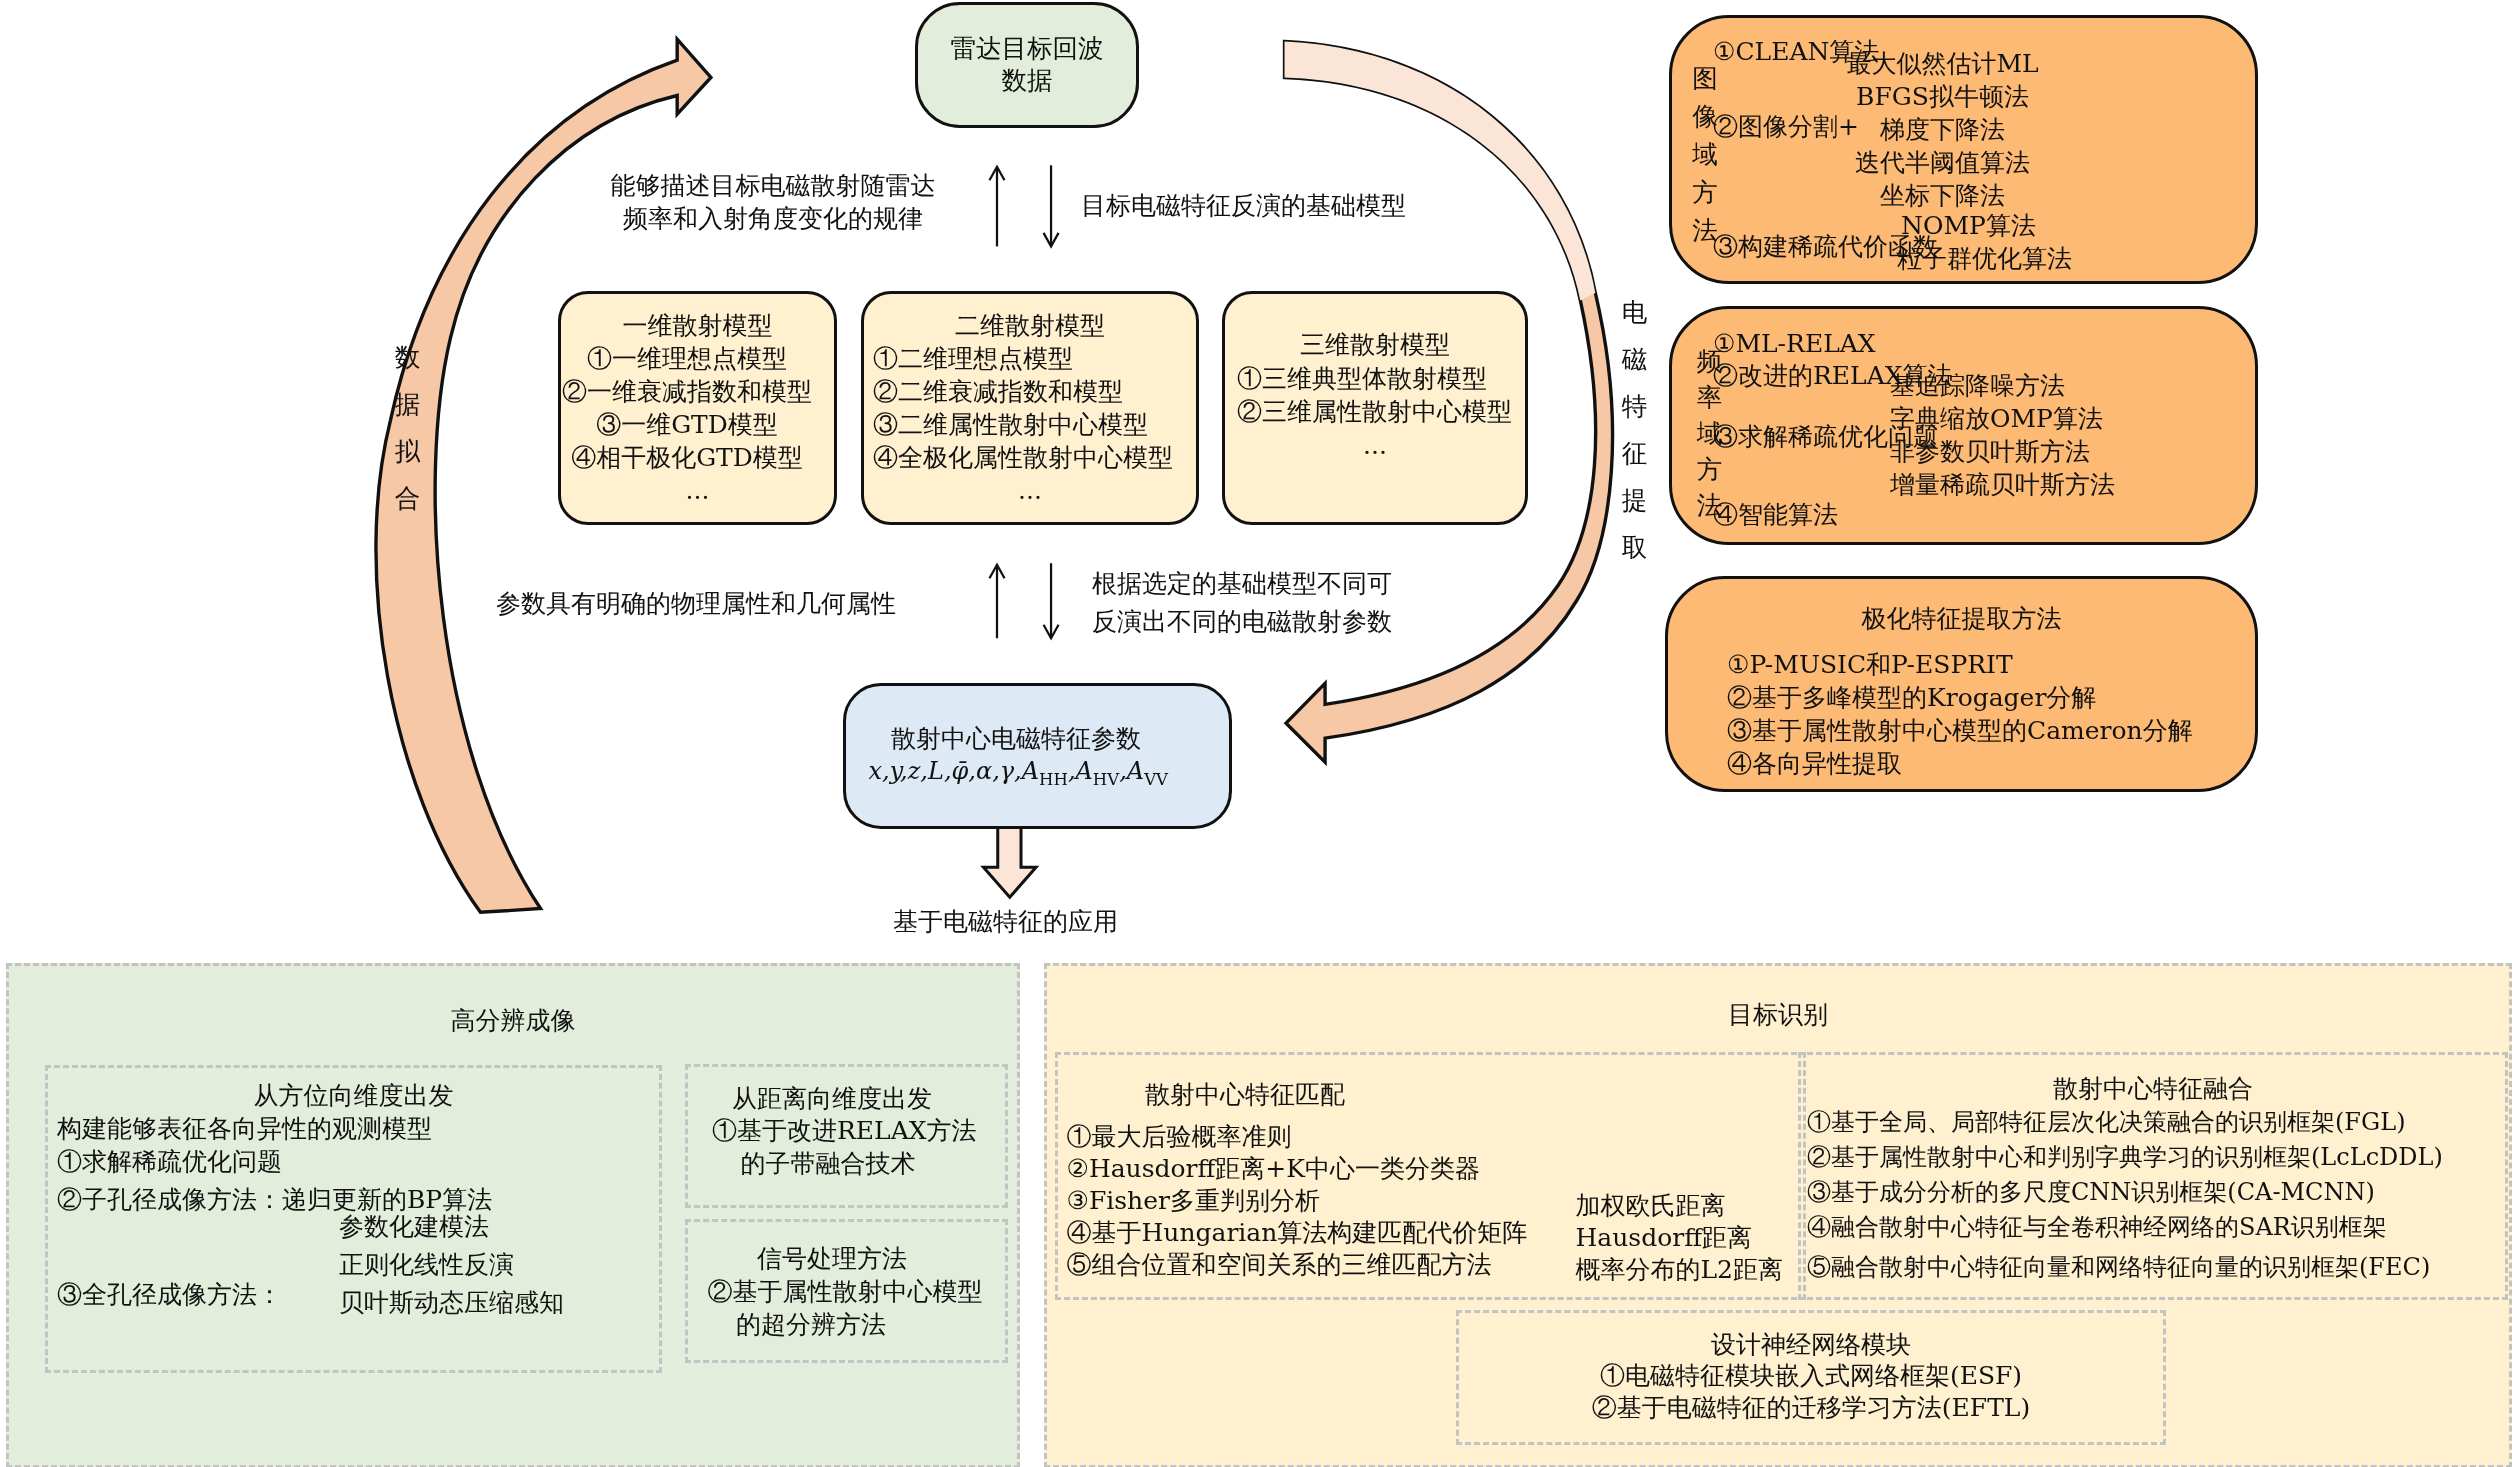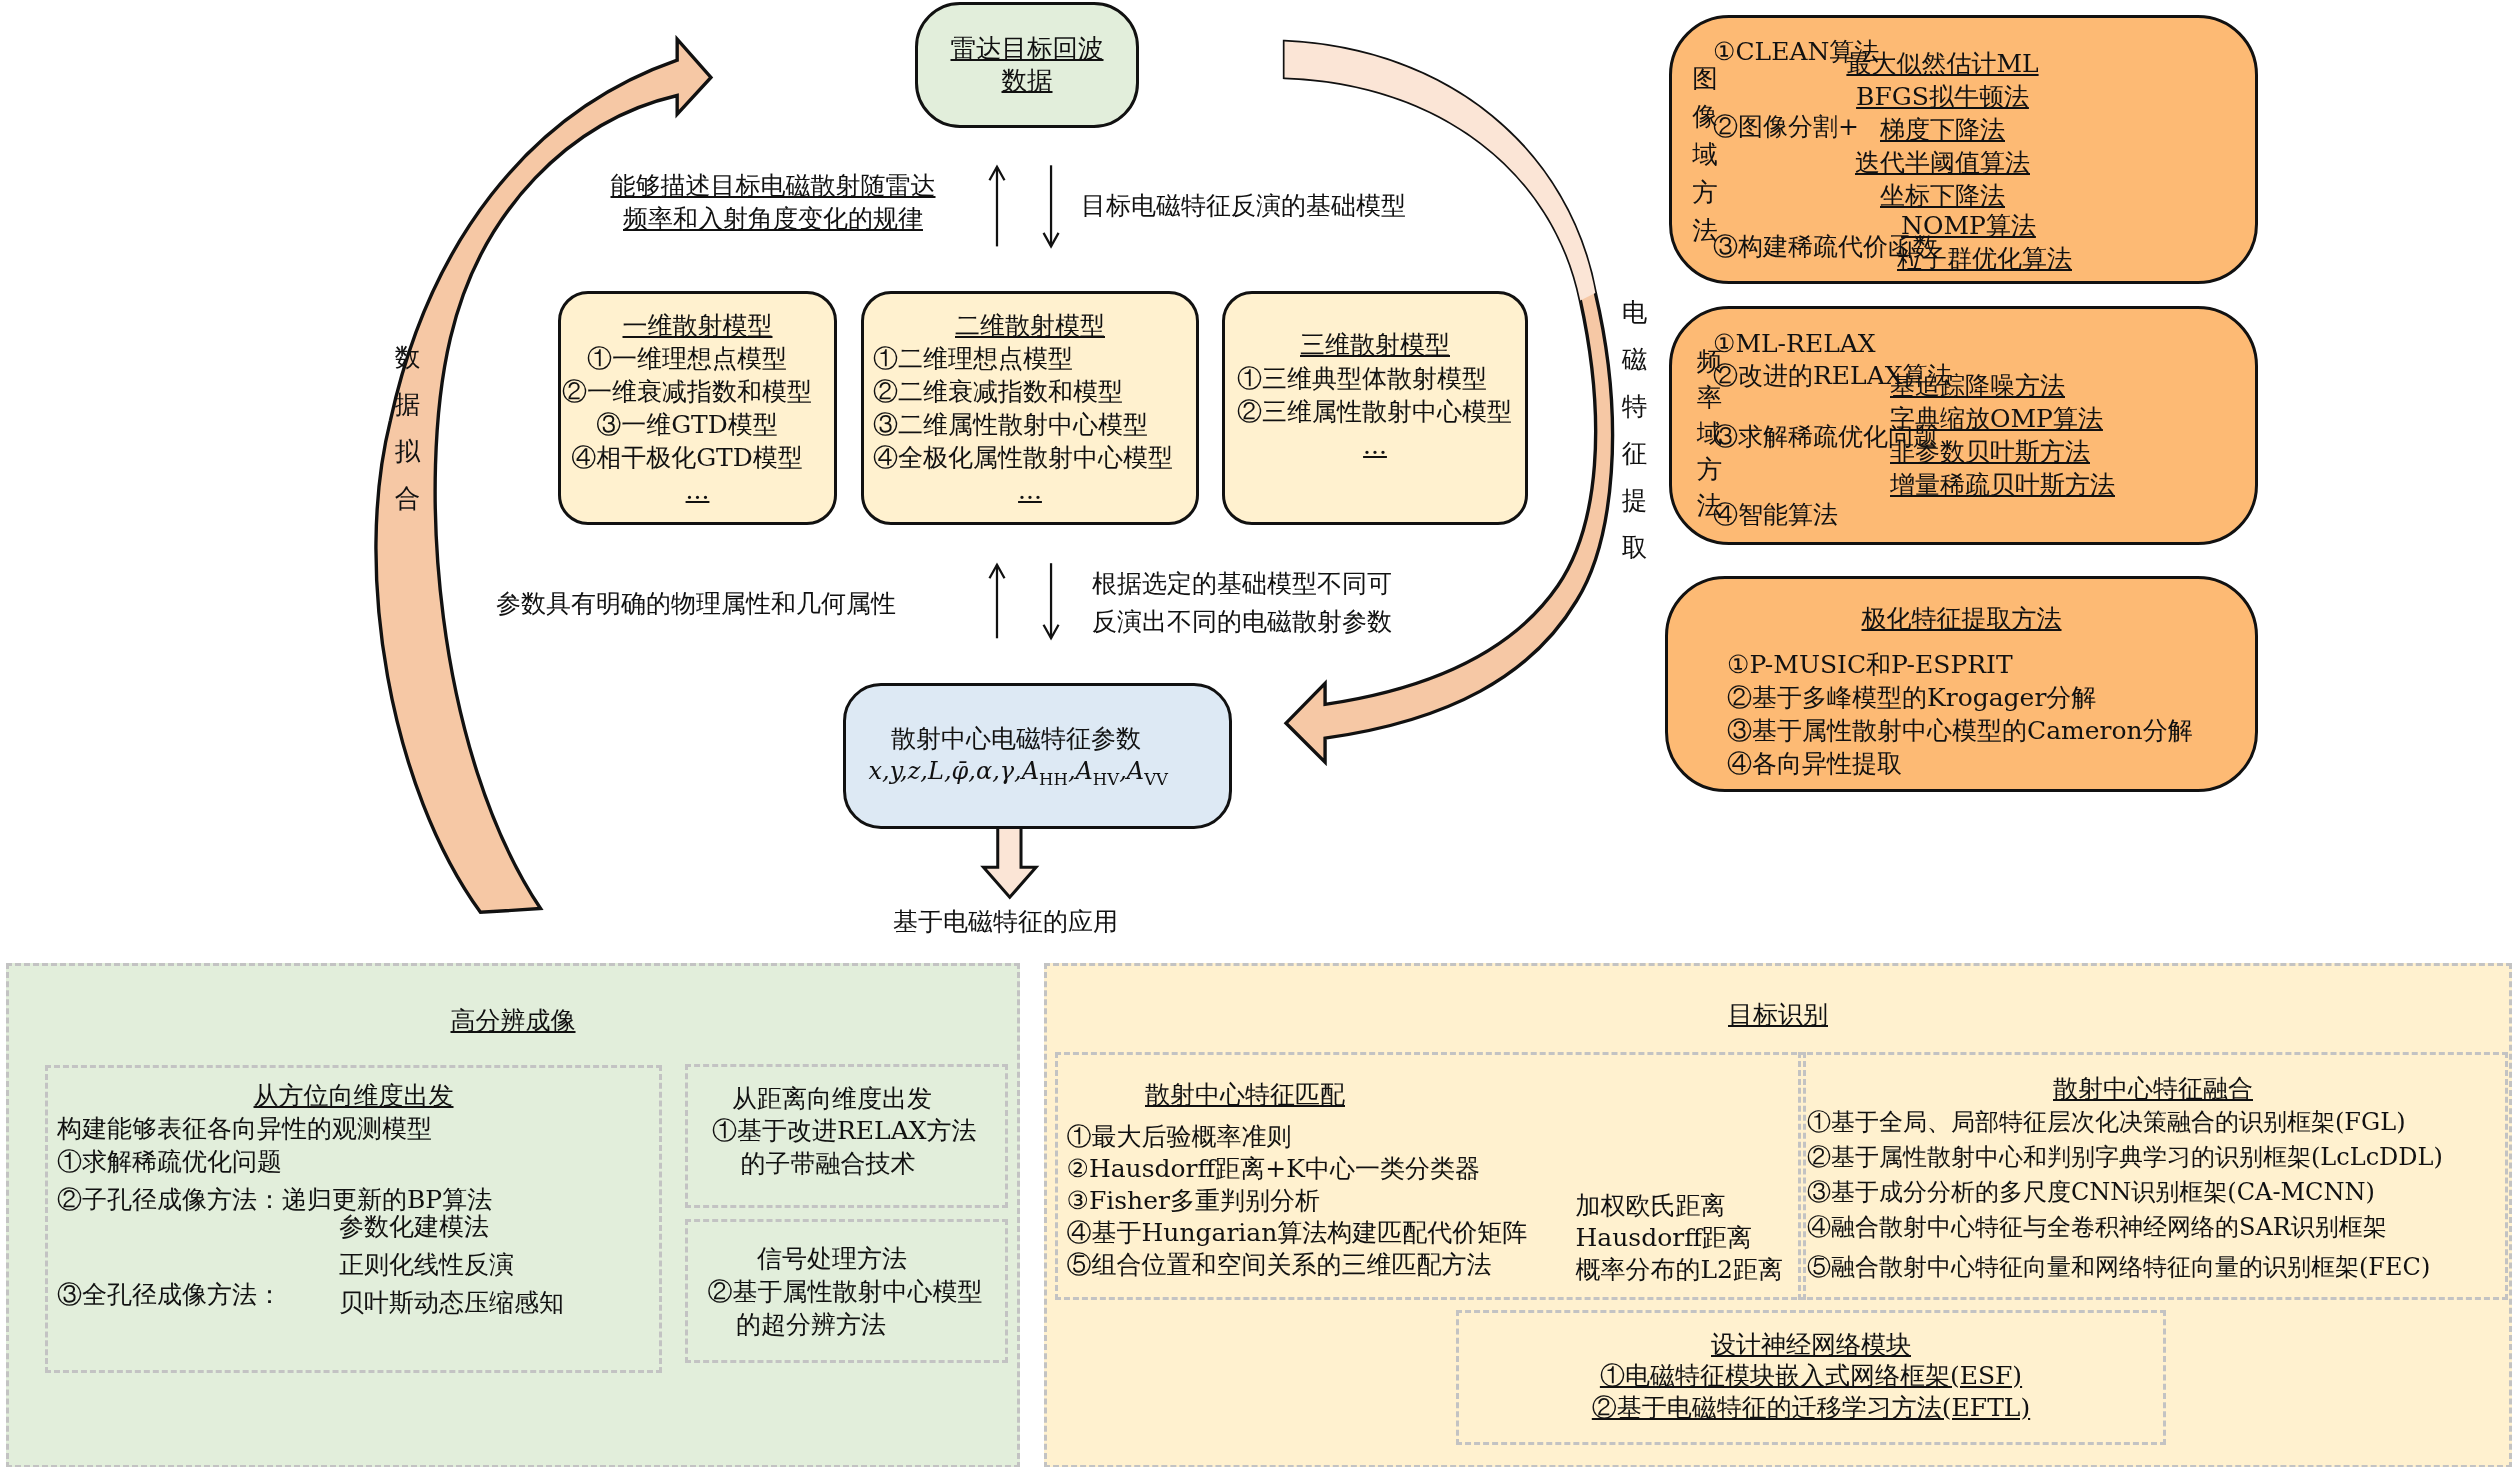--- a/index.html
+++ b/index.html
@@ -4,21 +4,21 @@
 <style>
   html, body { margin: 0; padding: 0; background: #ffffff; }
   body { width: 2512px; height: 1468px; position: relative; overflow: hidden;
          font-family: "DejaVu Serif", "Liberation Serif", serif; color: #111; }
   .box { position: absolute; border: 3.8px solid #111; border-radius: 45px; box-sizing: border-box; }
   .green { background: #e2eedb; }
   .yellow { background: #fff1cf; }
   .blue { background: #dde9f4; }
   .gray { background: #fdba74; }
   .t { position: absolute; font-size: 25px; line-height: 33px; white-space: nowrap; }
-  .center { text-align: center; text-decoration: underline; }
+  .center { text-align: center; }
   .vert { position: absolute; font-size: 25.5px; line-height: 47px; width: 33px; text-align: center; white-space: normal; word-break: break-all; }
   .dash { position: absolute; border: 3px dashed #c3c3c3; box-sizing: border-box; }
   .list div { white-space: nowrap; }
   svg.overlay { position: absolute; left: 0; top: 0; pointer-events: none; }
   .math { font-family: "DejaVu Serif", serif; font-style: italic; }
   .math sub { font-style: normal; font-size: 16.5px; }
 </style>
 </head>
 <body>
 

